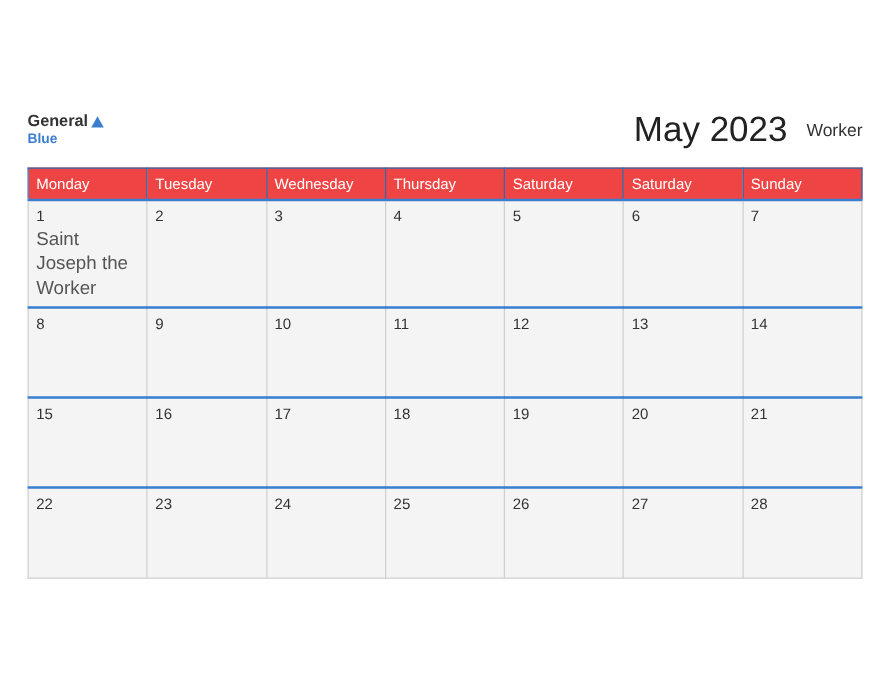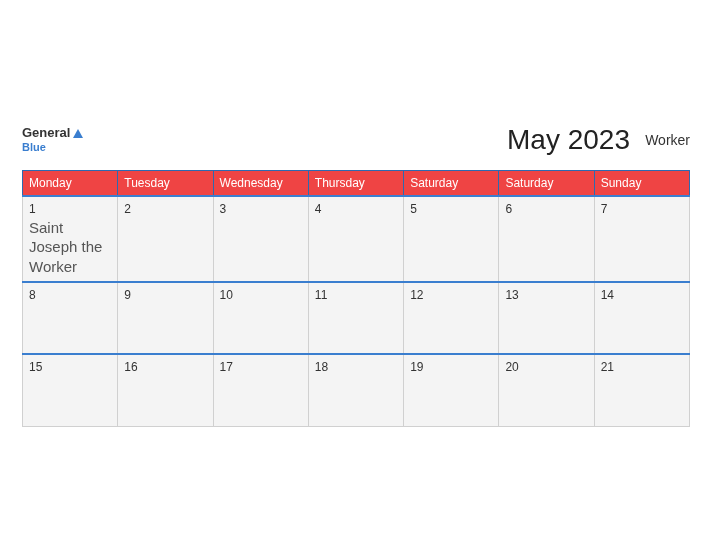--- a/index.html
+++ b/index.html
@@ -180,15 +180,38 @@
           <td>
             <div class="day-number">19</div>
           </td>
           <td>
             <div class="day-number">20</div>
           </td>
           <td>
             <div class="day-number">21</div>
           </td>
         </tr>
+        <tr>
+          <td>
+            <div class="day-number">22</div>
+          </td>
+          <td>
+            <div class="day-number">23</div>
+          </td>
+          <td>
+            <div class="day-number">24</div>
+          </td>
+          <td>
+            <div class="day-number">25</div>
+          </td>
+          <td>
+            <div class="day-number">26</div>
+          </td>
+          <td>
+            <div class="day-number">27</div>
+          </td>
+          <td>
+            <div class="day-number">28</div>
+          </td>
+        </tr>
       </tbody>
   </table>
 </div>
 
 </body></html>

